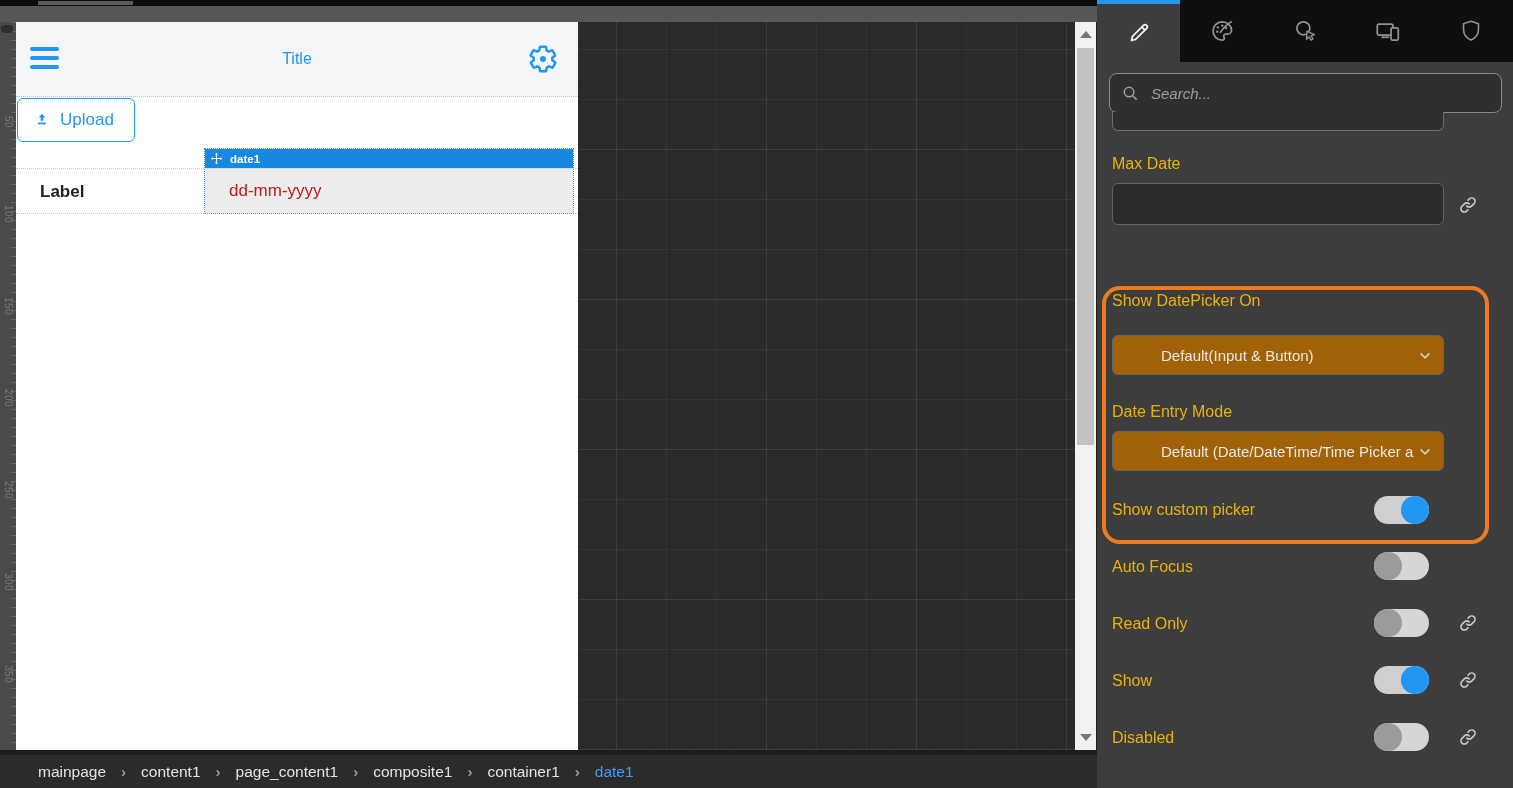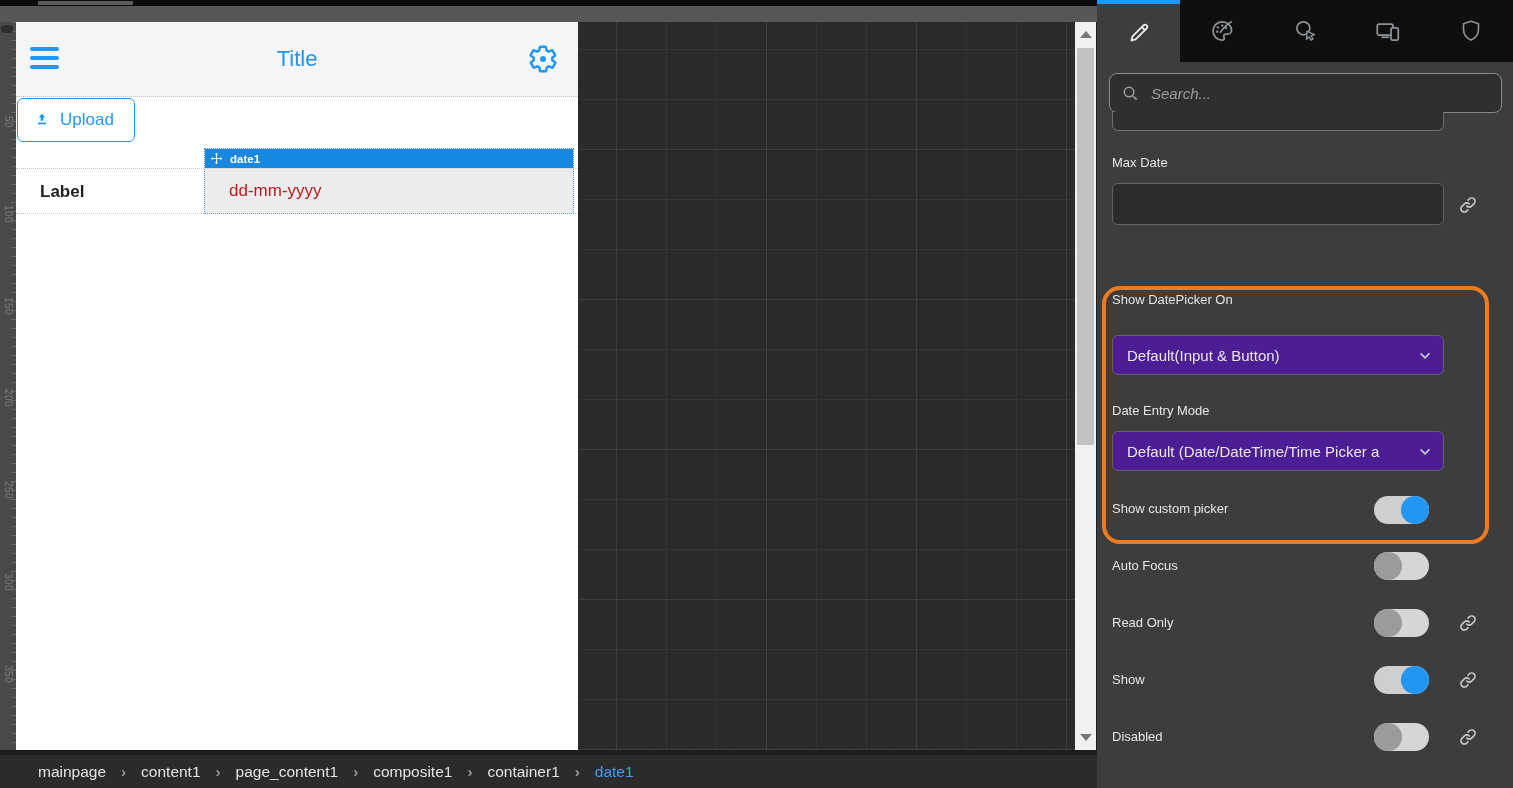--- a/index.html
+++ b/index.html
@@ -30,21 +30,21 @@
       repeating-linear-gradient(90deg, rgba(255,255,255,.015) 0 1px, transparent 1px 10px),
       repeating-linear-gradient(0deg, rgba(255,255,255,.015) 0 1px, transparent 1px 10px);}
 
   
   .app{left:16px;top:22px;width:562px;height:728px;background:#ffffff;}
   .app-header{position:absolute;left:0;top:0;width:100%;height:74px;background:#f4f5f7;
     border-bottom:1px dotted #c3c3c3;}
   .hamburger{position:absolute;left:14px;top:25px;width:29px;height:24px;cursor:pointer;}
   .hamburger div{height:4px;background:#2196f3;border-radius:2px;margin-bottom:5px;}
   .app-title{position:absolute;left:0;right:0;top:0;height:74px;line-height:74px;text-align:center;
-    color:#2493ea;font-size:22px;}
+    color:#2493ea;font-size:16px;}
   .gear{position:absolute;right:20px;top:22px;width:30px;height:30px;cursor:pointer;}
 
   .upload-btn{position:absolute;left:1px;top:76px;width:118px;height:44px;background:#fff;
     border:1.5px solid #2196f3;border-radius:6px;display:flex;align-items:center;gap:9px;
     padding-left:15px;box-sizing:border-box;color:#2196f3;font-size:17px;cursor:pointer;}
 
   .label-row{position:absolute;left:0;top:146px;width:562px;height:46px;
     border-top:1px dotted #c5c5c5;border-bottom:1px dotted #c5c5c5;box-sizing:border-box;}
   .label-text{position:absolute;left:24px;top:0;height:46px;line-height:46px;
     color:#212121;font-size:17px;font-weight:bold;}
@@ -81,34 +81,34 @@
   .search{position:absolute;left:12px;top:73px;width:393px;height:40px;background:#2f2f2f;
     border:1px solid #8a8a8a;border-radius:8px;display:flex;align-items:center;gap:10px;
     padding-left:12px;box-sizing:border-box;}
   .search input{background:transparent;border:none;outline:none;color:#cfcfcf;font-size:15px;
     font-family:"Liberation Sans",sans-serif;width:300px;font-style:italic;}
   .search input::placeholder{color:#9e9e9e;}
 
   .partial-field{position:absolute;left:15px;top:112px;width:332px;height:19px;background:#2f2f2f;
     border:1px solid #6e6e6e;border-top:none;border-radius:0 0 6px 6px;box-sizing:border-box;}
 
-  .plabel{position:absolute;left:15px;color:#e5e5e5;font-size:13px;white-space:nowrap;text-align:center;}
+  .plabel{position:absolute;left:15px;color:#eab308;font-size:16px;white-space:nowrap;text-align:center;}
   .pinput{position:absolute;left:15px;width:332px;height:42px;background:#2c2c2c;
     border:1px solid #646464;border-radius:6px;box-sizing:border-box;color:#e8e8e8;font-size:15px;
     font-family:"Liberation Sans",sans-serif;padding:0 12px;outline:none;}
 
   .section-band{position:absolute;left:0;top:249px;width:416px;height:32px;background:#191919;}
   .section-band span{margin-left:15px;line-height:32px;font-size:16px;color:#dadada;}
 
   .hl-box{position:absolute;left:5px;top:286px;width:387px;height:258px;border:4px solid #ee7b22;
     border-radius:18px;box-sizing:border-box;pointer-events:none;}
 
-  .dropdown{position:absolute;left:15px;width:332px;height:40px;background:#4c1d95;
+  .dropdown{position:absolute;left:15px;width:332px;height:40px;background:#a16207;
     border:1px solid #646464;border-radius:6px;box-sizing:border-box;display:flex;align-items:center;
-    cursor:pointer;}
+    cursor:pointer;justify-content:flex-end;}
   .dropdown .dval{color:#e8e8e8;font-size:15px;padding-left:14px;white-space:nowrap;overflow:hidden;
     width:282px;}
   .dropdown .chev{position:absolute;right:10px;top:12px;}
 
   .toggle{position:absolute;left:277px;width:55px;height:28px;border-radius:14px;background:#d6d6d6;cursor:pointer;}
   .toggle .knob{position:absolute;left:0;top:0;width:28px;height:28px;border-radius:50%;background:#9b9b9b;}
   .toggle.on{background:#cfcfcf;}
   .toggle.on .knob{left:auto;right:0;background:#2196f3;}
 
   .linkicon{position:absolute;left:361px;width:20px;height:20px;cursor:pointer;}

